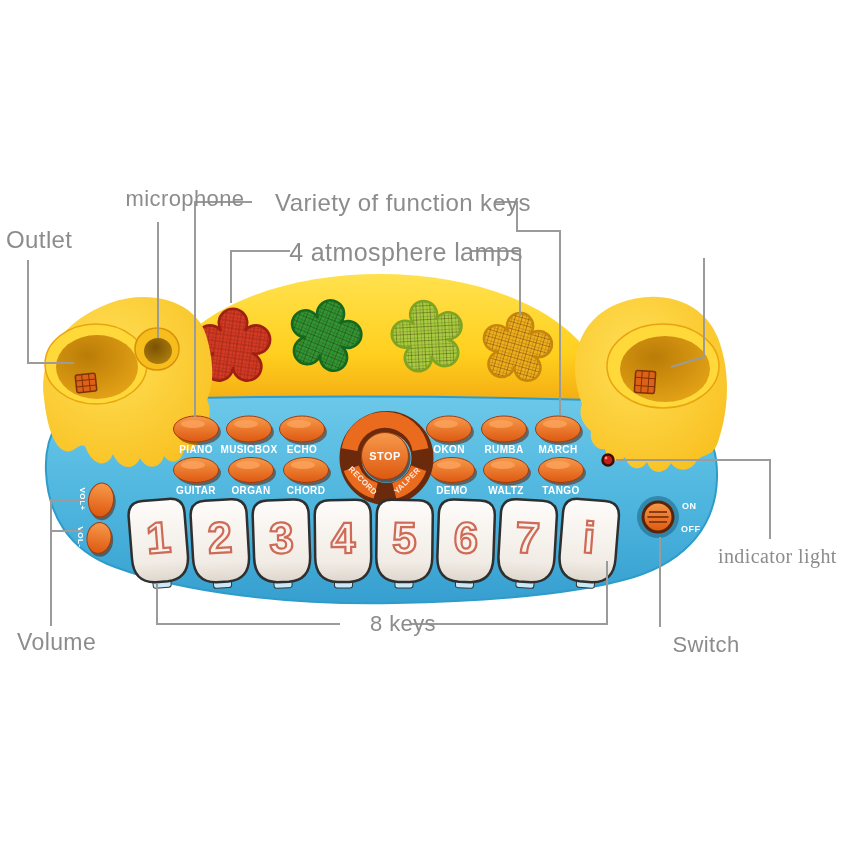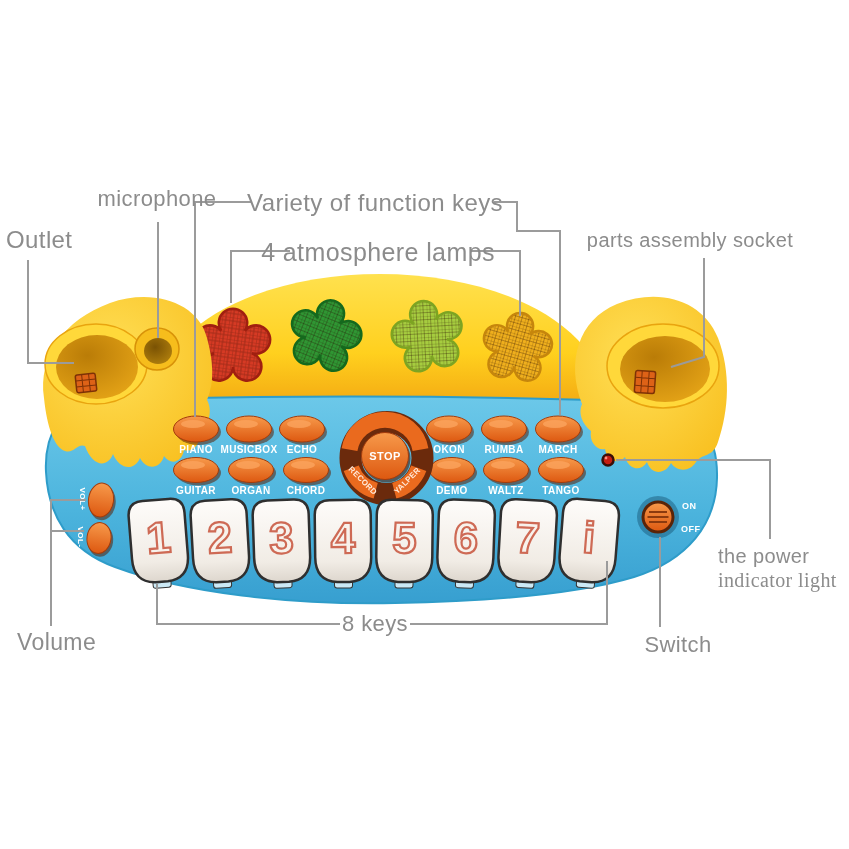--- a/index.html
+++ b/index.html
@@ -1,20 +1,20 @@
 <!DOCTYPE html>
 <html><head>
 <meta charset="utf-8">
 <style>
   html,body{margin:0;padding:0;background:#fff;}
   #stage{position:relative;width:849px;height:849px;background:#ffffff;overflow:hidden;
          font-family:"Liberation Sans",sans-serif;}
   #toy-svg{position:absolute;left:0;top:0;}
   .ann{position:absolute;color:#8c8c8c;font-size:22px;letter-spacing:.4px;white-space:nowrap;}
-  .ann.centered{transform:translateX(-50%);}
+  .ann.centered{transform:translateX(-50%);margin-left:28px;}
   svg text{font-family:"Liberation Sans",sans-serif;}
   .btn-label{font-size:10px;font-weight:bold;fill:#ffffff;letter-spacing:.4px;text-anchor:middle;}
   .key-num{font-size:44px;font-weight:bold;fill:#f8f2ec;stroke:#ce6a55;stroke-width:2.2px;text-anchor:middle;}
   .dial-top{font-size:9px;font-weight:bold;fill:#ffffff;letter-spacing:1.1px;}
   .dial-mid{font-size:11px;font-weight:bold;fill:#ffffff;letter-spacing:.5px;text-anchor:middle;}
   .dial-small{font-size:8px;font-weight:bold;fill:#ffe9d9;letter-spacing:.3px;text-anchor:middle;}
   .sw-label{font-size:9px;font-weight:bold;fill:#ffffff;letter-spacing:.5px;}
   .vol-label{font-size:8px;font-weight:bold;fill:#ffffff;letter-spacing:.5px;text-anchor:middle;}
   .leader{stroke:#9b9b9b;stroke-width:2;fill:none;}
 </style>
@@ -297,22 +297,20 @@
     <path class="leader" d="M 660 537 V 627"></path>
     <path class="leader" d="M 157 584 V 624 H 340 M 410 624 H 607 V 561"></path>
     <path class="leader" d="M 86 500 H 51 V 626 M 84 531 H 51"></path>
   </g>
 </svg>
 
 <div class="ann" style="left:6px;top:226px;font-size:24px;">Outlet</div>
 <div class="ann centered" style="left:157px;top:186px;">microphone</div>
 <div class="ann centered" style="left:375px;top:189px;font-size:24px;">Variety of function keys</div>
 <div class="ann centered" style="left:378px;top:238px;font-size:25px;">4 atmosphere lamps</div>
-<div class="ann centered" style="left:690px;top:229px;font-size:20px;">parts assembly socket</div>
 <div class="ann" style="left:718px;top:544px;font-size:20px;line-height:1.2;">
-      <span style="display:block;">the power</span>
       <span style="display:block;font-family:Liberation Serif, serif;">indicator light</span>
     </div>
 <div class="ann" style="left:17px;top:629px;font-size:23px;">Volume</div>
 <div class="ann centered" style="left:375px;top:611px;">8 keys</div>
 <div class="ann centered" style="left:678px;top:632px;">Switch</div>
 
 </div>
 
 </body></html>

